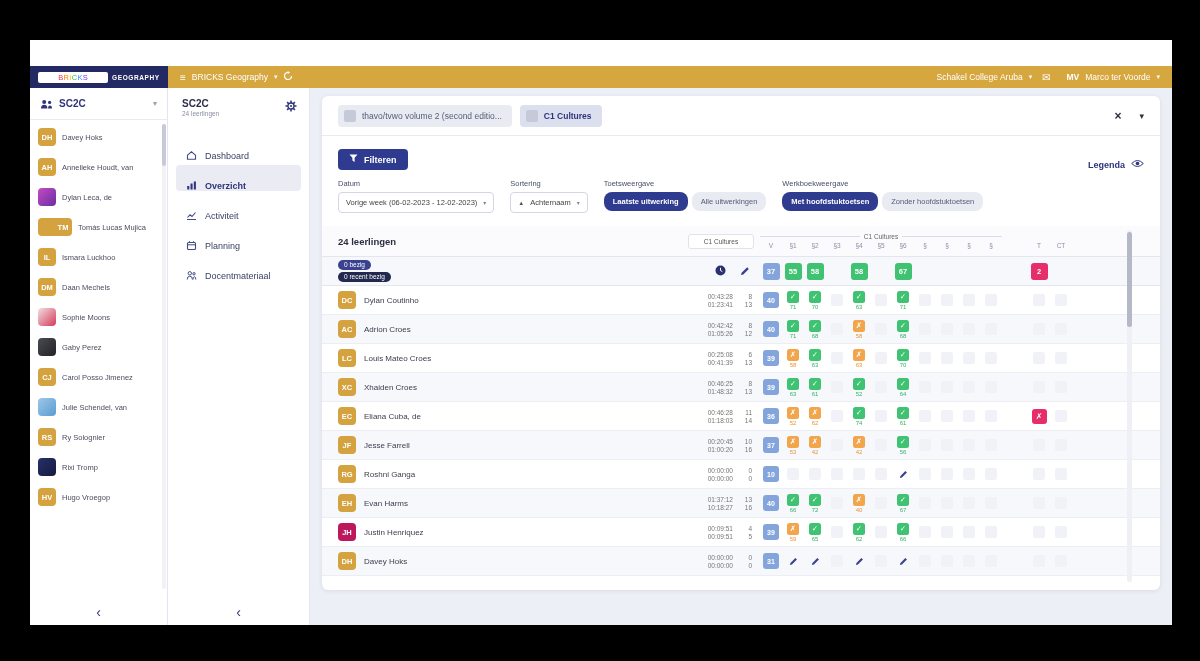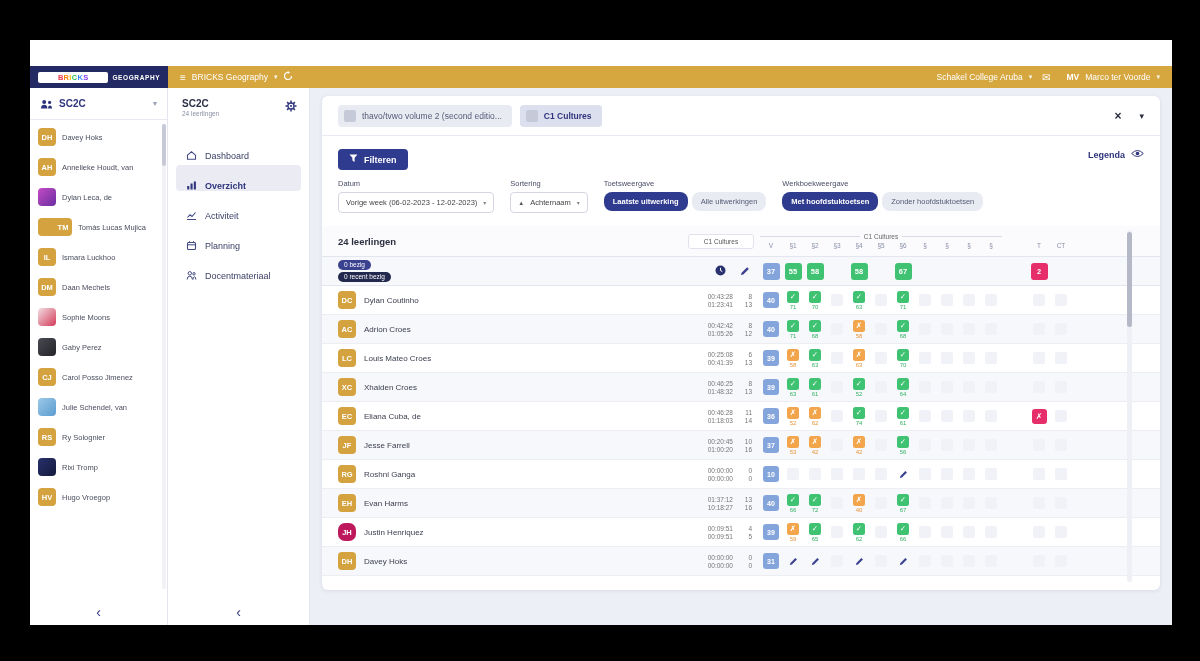--- a/index.html
+++ b/index.html
@@ -3,21 +3,21 @@
 <meta charset="utf-8">
 <style>
   html,body{margin:0;padding:0;}
   body{width:1200px;height:661px;background:#000;position:relative;overflow:hidden;
        font-family:"Liberation Sans","DejaVu Sans",sans-serif;-webkit-font-smoothing:antialiased;}
   .app{position:absolute;left:30px;top:40px;width:1142px;height:585px;background:#fff;}
 
   
   .navbar{position:absolute;top:26px;left:0;width:100%;height:22px;display:flex;}
   .nav-logo{width:138px;background:#232a63;display:flex;align-items:center;justify-content:center;gap:4px;}
-  .logo-pill{background:#fff;border-radius:2px;padding:1px 20px;font-size:7.5px;font-weight:bold;letter-spacing:.3px;line-height:9px;}
+  .logo-pill{background:#fff;border-radius:2px;padding:1px 20px;font-size:7.5px;font-weight:normal;letter-spacing:.3px;line-height:9px;}
   .logo-sub{color:#fff;font-size:6.5px;font-weight:bold;letter-spacing:.6px;}
   .nav-gold{flex:1;background:#d6a73e;color:#fff;display:flex;align-items:center;font-size:8.5px;padding:0 12px;gap:6px;}
   .nav-gold .chev{font-size:7px;opacity:.9;}
   .nav-gold .spacer{flex:1;}
   .hamburger{font-size:10px;}
   .mail{font-size:10px;margin:0 4px;}
   .user-initials{font-weight:bold;margin-left:6px;}
 
   
   .class-sidebar{position:absolute;left:0;top:48px;width:138px;height:537px;background:#fff;border-right:1px solid #e4e5ee;box-sizing:border-box;}
@@ -55,21 +55,21 @@
   .chip{display:flex;align-items:center;gap:6px;background:#e9ebf3;border-radius:4px;padding:5px 10px 5px 6px;
         font-size:8.5px;color:#565b77;}
   .chip.active{background:#dcdfee;color:#2f357d;font-weight:bold;}
   .chip-ic{width:12px;height:12px;background:#c6c9d8;border-radius:2px;flex:none;}
   .tabs-right{margin-left:auto;display:flex;align-items:center;gap:18px;}
   .close-x{font-size:12px;color:#2b2e3e;font-weight:bold;}
   .tabs-right .chev{font-size:9px;color:#2b2e3e;}
 
   
   .filter-section{padding:13px 16px 0;}
-  .filter-top{display:flex;align-items:flex-start;justify-content:space-between;}
+  .filter-top{display:flex;align-items:flex-end;justify-content:space-between;}
   .btn-filter{background:#2f3b8f;color:#fff;font-size:9px;font-weight:bold;border-radius:4px;padding:5px 11px;
               display:inline-flex;align-items:center;gap:6px;}
   .legend{display:flex;align-items:center;gap:6px;color:#2f357d;font-size:9px;font-weight:bold;}
   .filter-groups{display:flex;gap:16px;margin-top:9px;align-items:flex-start;}
   .fgroup .flabel{font-size:7.5px;color:#4a4e66;margin-bottom:4px;}
   .select{border:1px solid #d4d6e3;border-radius:4px;background:#fff;font-size:7.5px;color:#444;
           padding:5px 7px;display:flex;align-items:center;gap:6px;}
   .select .chev{color:#888;font-size:6px;}
   .sort-arrow{font-size:6px;color:#555;}
   .toggle{display:flex;gap:4px;}
@@ -923,21 +923,21 @@
                 <div class="gcell tgap">
                   <span class="empty-sq"></span>
                 </div>
                 <div class="gcell">
                   <span class="empty-sq"></span>
                 </div>
               </div>
             </div>
             <div class="trow">
               <div class="col-name name-cell">
-                <span class="avatar" style="background: #be185d; border-radius: 7px;">JH</span>
+                <span class="avatar" style="background: #be185d;">JH</span>
                 <span class="row-name">Justin Henriquez</span>
               </div>
               <div class="col-times times-cell">
                 <div class="time-line">
                   <span class="time">00:09:51</span>
                   <span class="count">4</span>
                 </div>
                 <div class="time-line">
                   <span class="time">00:09:51</span>
                   <span class="count">5</span>

